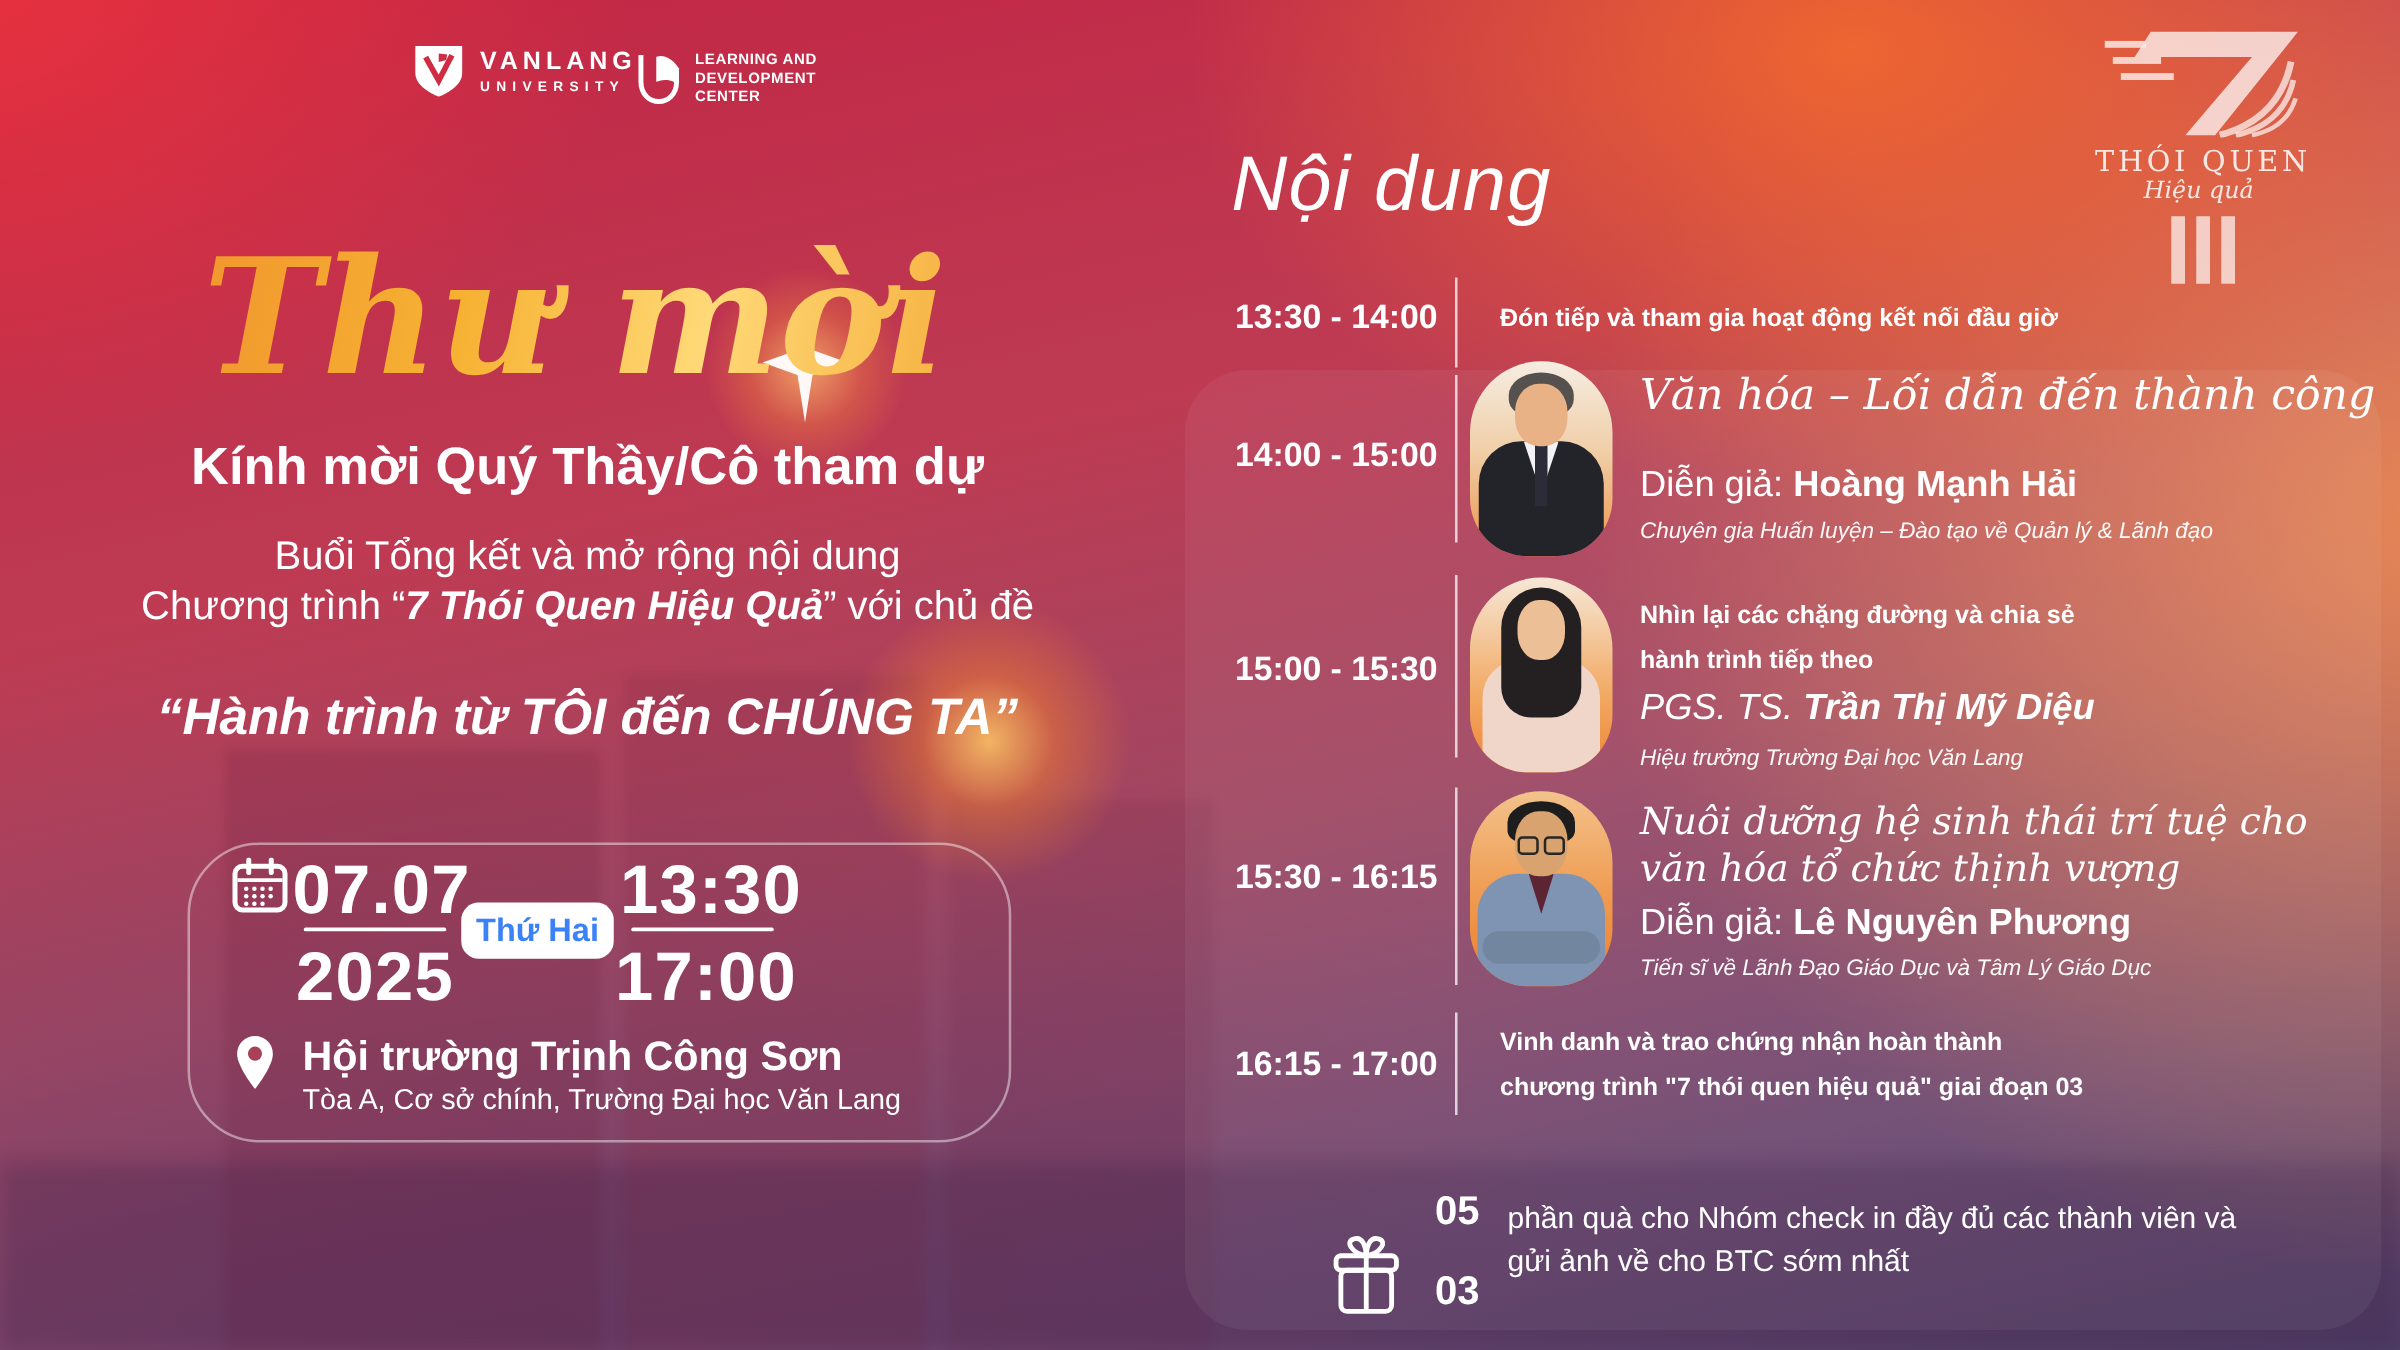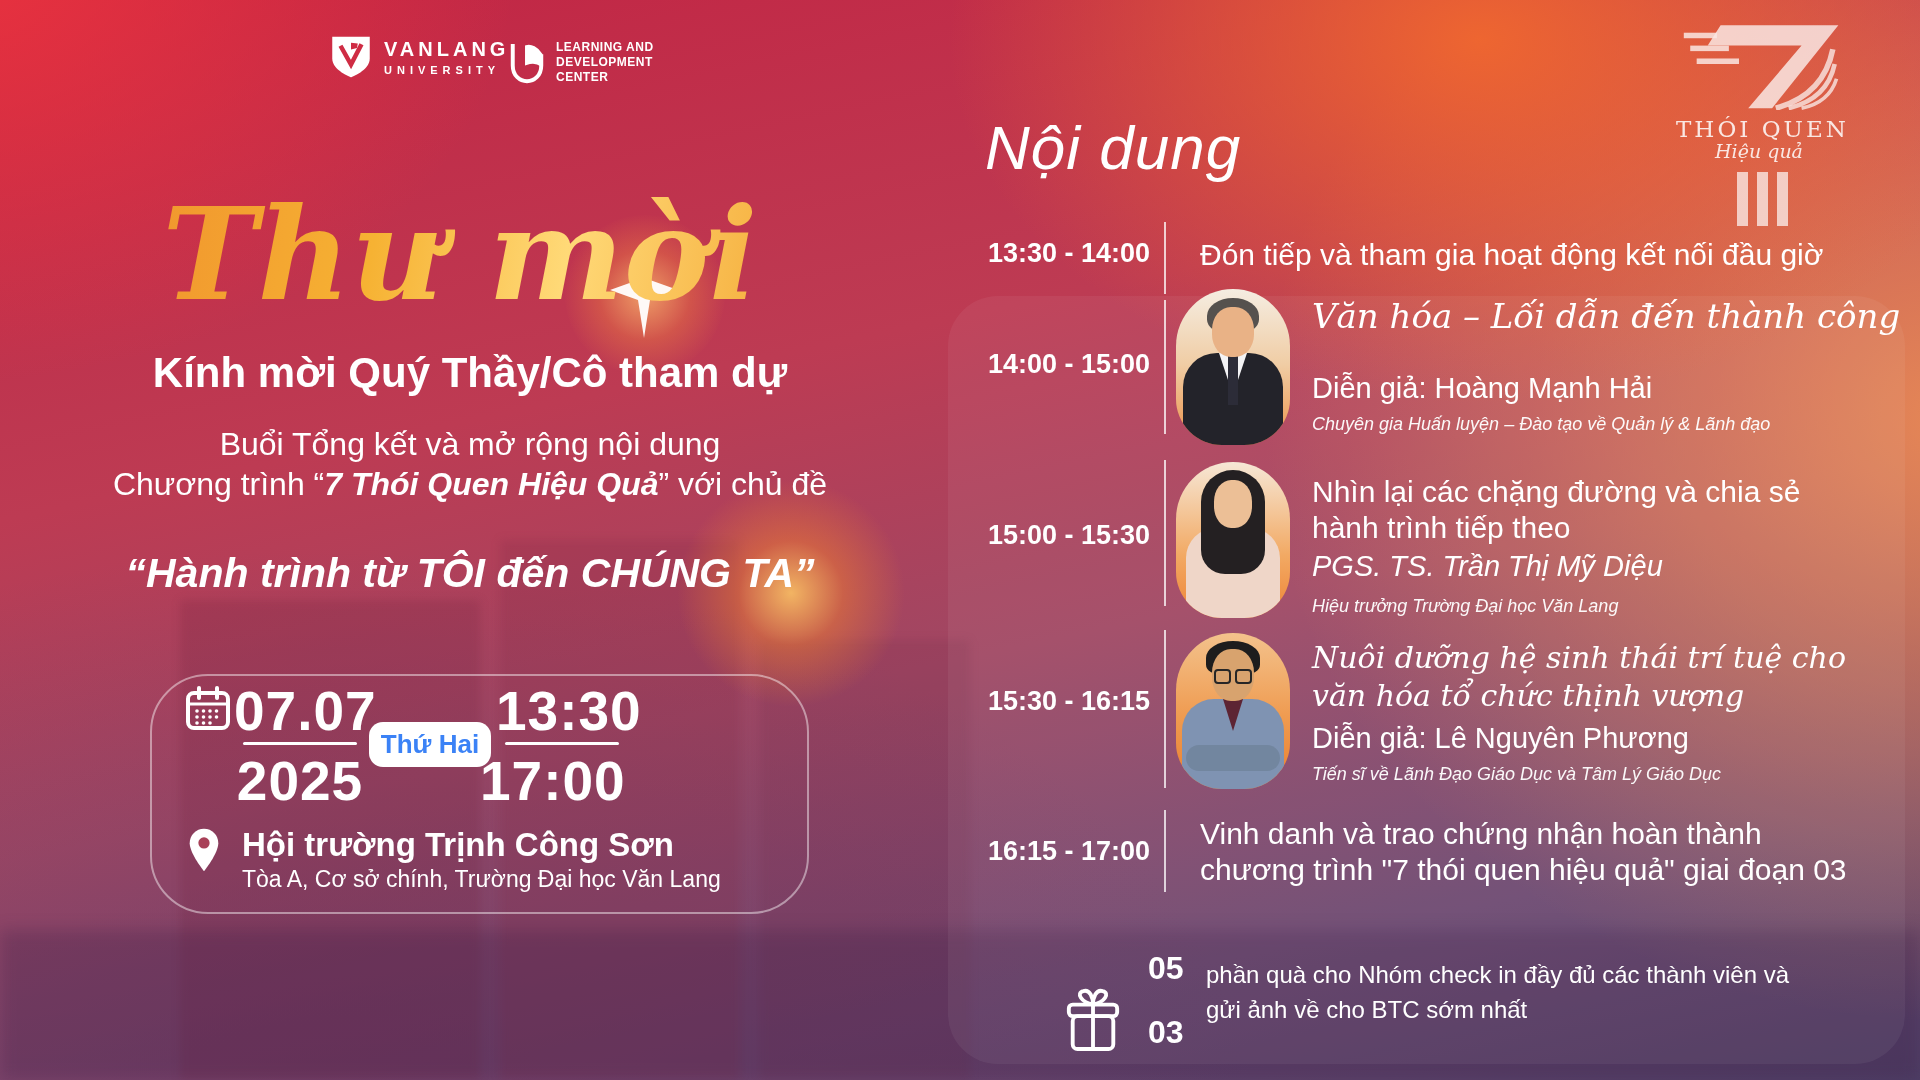--- a/index.html
+++ b/index.html
@@ -47,44 +47,44 @@
     -webkit-background-clip:text;background-clip:text;color:transparent;
   }
   .greeting{left:40px;top:349px;width:860px;text-align:center;font-size:42px;font-weight:bold;}
   .intro1{left:40px;top:426px;width:860px;text-align:center;font-size:32px;}
   .intro2{left:20px;top:466px;width:900px;text-align:center;font-size:32px;}
   .intro2 .hl{font-weight:bold;font-style:italic;}
   .theme{left:20px;top:550px;width:900px;text-align:center;font-size:41px;font-weight:bold;font-style:italic;}
   .datebox{left:150px;top:674px;width:655px;height:236px;border:2px solid rgba(255,255,255,.45);border-radius:58px;}
   .dnum{width:132px;text-align:center;font-size:55px;font-weight:bold;letter-spacing:1px;line-height:1;}
   .day{left:234px;top:684px;} .year{left:234px;top:754px;}
-  .tstart{left:496px;top:684px;} .tend{left:480px;top:754px;}
+  .tstart{left:496px;top:684px;} .tend{left:492px;top:754px;}
   .num-divider{height:3px;width:114px;background:#fff;border-radius:2px;}
   .nd1{left:243px;top:742px;} .nd2{left:505px;top:742px;}
   .badge{left:369px;top:722px;width:122px;height:45px;background:#fff;border-radius:14px;
     color:#3b82f6;font-size:26px;font-weight:bold;display:flex;align-items:center;justify-content:center;}
   .venue{left:242px;top:826px;font-size:33px;font-weight:bold;}
   .venue-sub{left:242px;top:866px;font-size:23px;}
   .cal-icon{left:184px;top:686px;} .pin-icon{left:188px;top:827px;}
   
   .agenda-title{left:985px;top:112px;font-size:62px;font-style:italic;font-weight:500;letter-spacing:1px;}
   .time{width:186px;text-align:center;font-size:27px;font-weight:bold;white-space:nowrap;}
   .t1{left:976px;top:238px;} .t2{left:976px;top:349px;} .t3{left:976px;top:520px;}
   .t4{left:976px;top:686px;} .t5{left:976px;top:836px;}
   .vdiv{width:2px;background:rgba(255,255,255,.75);position:absolute;left:1164px;}
   .d1{top:222px;height:72px;} .d2{top:300px;height:134px;} .d3{top:460px;height:146px;}
   .d4{top:630px;height:158px;} .d5{top:810px;height:82px;}
-  .row-text{font-size:30px;line-height:36px;}
+  .row-text{font-size:20px;line-height:36px;font-weight:bold;}
   .r1text{left:1200px;top:237px;}
   .r5line1{left:1200px;top:816px;} .r5line2{left:1200px;top:852px;}
   .script{font-family:"DejaVu Serif",serif;font-style:italic;}
   .r2script{left:1312px;top:296px;font-size:34px;}
   .r3line1{left:1312px;top:474px;} .r3line2{left:1312px;top:510px;}
   .r4script1{left:1312px;top:640px;font-size:30px;} .r4script2{left:1312px;top:678px;font-size:30px;}
-  .speaker{font-size:29px;} .speaker b{font-weight:normal;text-align:center;}
+  .speaker{font-size:29px;} .speaker b{font-weight:bold;text-align:center;}
   .r2speaker{left:1312px;top:372px;} .r3speaker{left:1312px;top:550px;font-style:italic;} .r4speaker{left:1312px;top:722px;}
   .caption{font-size:18px;font-style:italic;opacity:.96;}
   .r2cap{left:1312px;top:414px;} .r3cap{left:1312px;top:596px;} .r4cap{left:1312px;top:764px;}
   
   .photo{width:114px;height:156px;border-radius:57px 57px 46px 46px;overflow:hidden;position:absolute;}
   .p2{left:1176px;top:289px;background:linear-gradient(180deg,#f5ede2 0%,#f0cda5 48%,#ec9147 100%);}
   .p3{left:1176px;top:462px;background:linear-gradient(180deg,#f6e7d6 0%,#f2a963 60%,#ee8435 100%);}
   .p4{left:1176px;top:633px;background:linear-gradient(180deg,#f3c28c 0%,#ef9a4f 55%,#ea7f2f 100%);}
   .photo div{position:absolute;}
   .hair2{top:9px;left:31px;width:52px;height:36px;border-radius:50% 50% 40% 40%;background:#55514e;z-index:2;}

